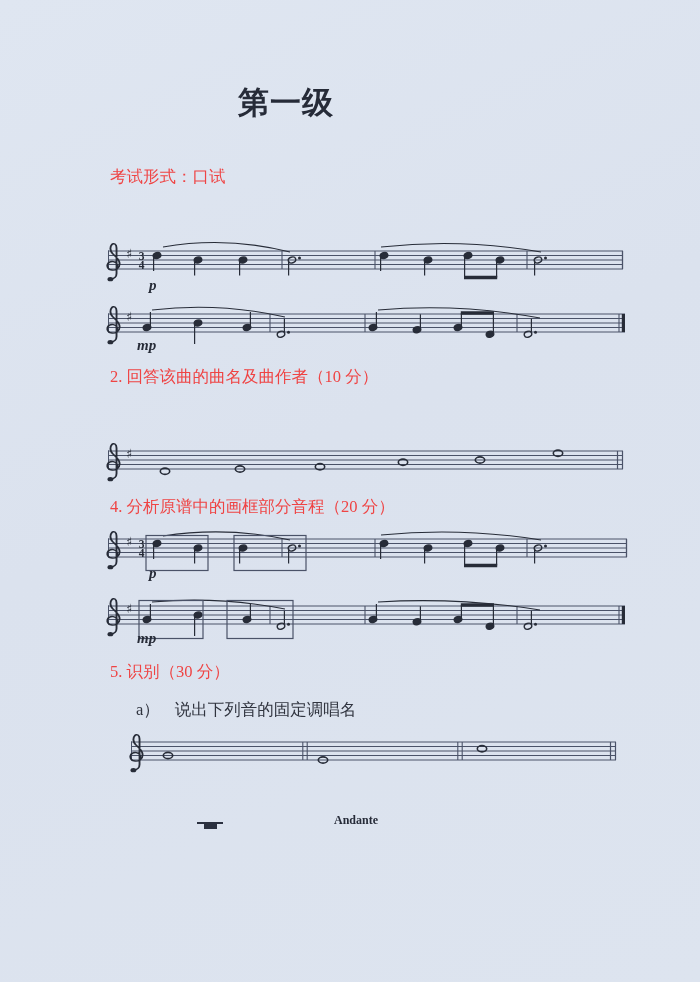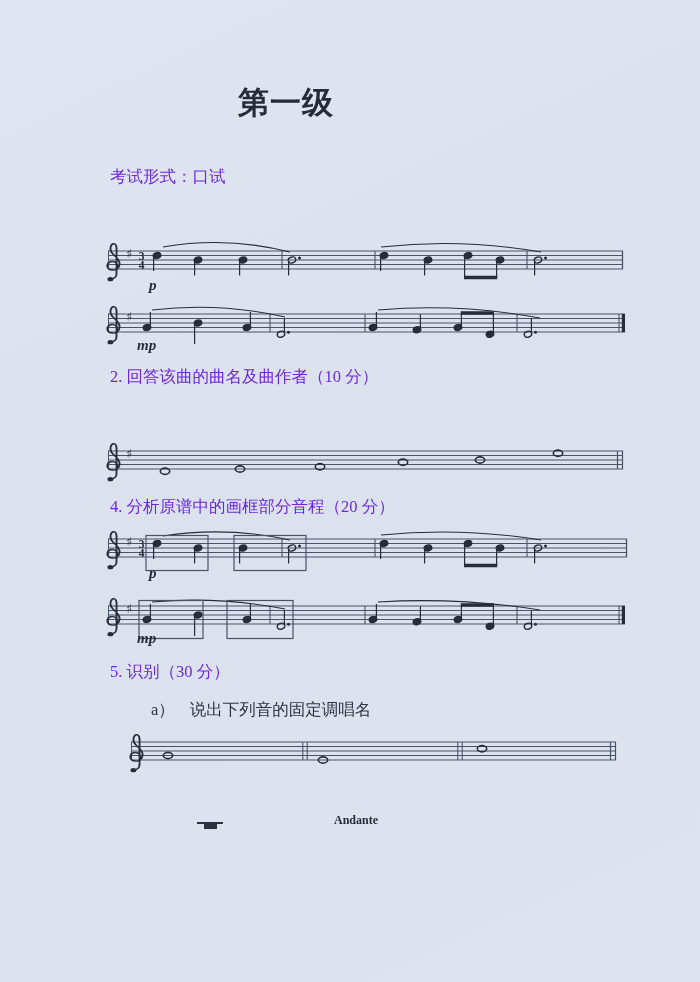--- a/index.html
+++ b/index.html
@@ -7,28 +7,28 @@
     width:700px;height:982px;position:relative;overflow:hidden;
     background:linear-gradient(155deg,#dfe6f1 0%,#dbe2ee 45%,#dde4ef 100%);
     font-family:"Liberation Serif","DejaVu Serif",serif;
     color:#353a46;
   }
   .page{position:absolute;inset:0;}
   .title{
     position:absolute;top:82px;left:0;width:572px;text-align:center;
     font-size:31px;font-weight:bold;letter-spacing:1px;color:#262b38;
   }
-  .tline{position:absolute;left:110px;font-size:16.5px;white-space:nowrap;color:#6d28d9;}
+  .tline{position:absolute;left:110px;font-size:16.5px;white-space:nowrap;color:#ef4444;}
   .format{top:166px;}
   .q1{top:200px;}
   .q2{top:366px;text-align:center;}
   .q3{top:402px;}
   .q4{top:496px;}
   .q5{top:661px;font-family:Liberation Serif, serif;}
-  .subq{position:absolute;left:136px;font-size:16.5px;white-space:nowrap;color:#30343f;margin-left:15px;}
+  .subq{position:absolute;left:136px;font-size:16.5px;white-space:nowrap;color:#30343f;}
   .subq .t{margin-left:15px;}
   .sqa{top:699px;}
   .sqb{top:789px;}
   .andante{
     position:absolute;left:334px;top:813px;font-size:12px;font-weight:bold;color:#262b38;
     font-family:"Liberation Serif","DejaVu Serif",serif;
   }
   .wrest{position:absolute;left:197px;top:822px;width:26px;}
   .wrest .bar{width:26px;height:1.6px;background:#2b3140;}
   .wrest .blk{width:13px;height:5.5px;background:#2b3140;margin:-0.2px auto 0 auto;}

